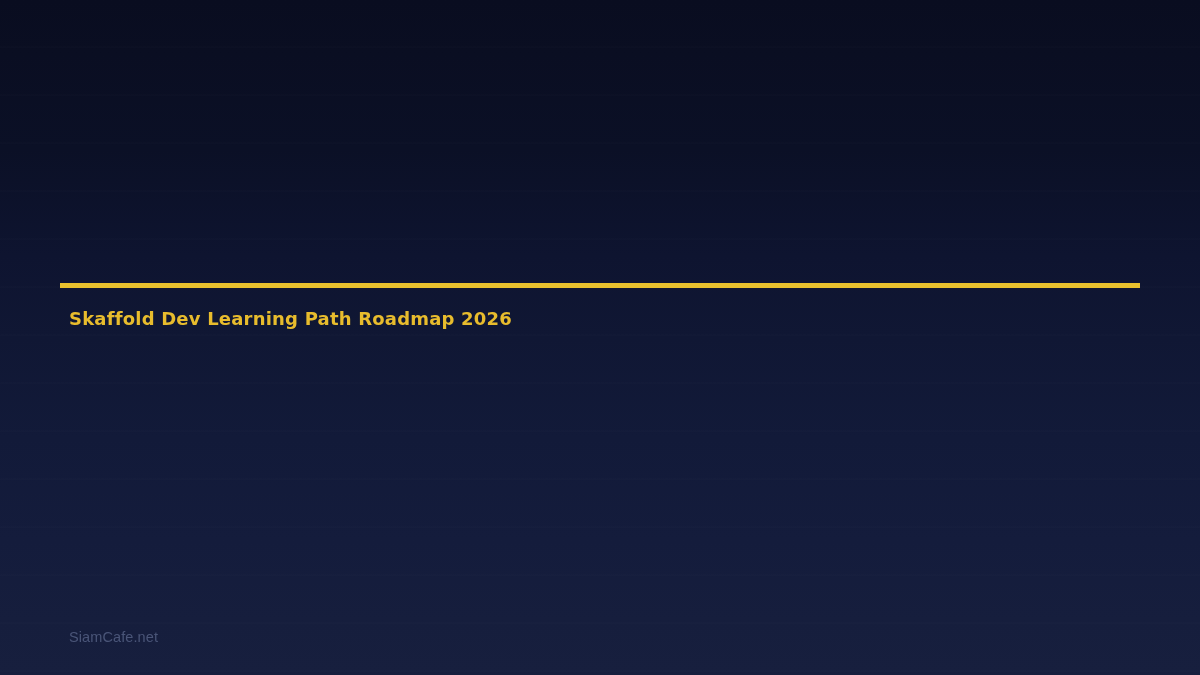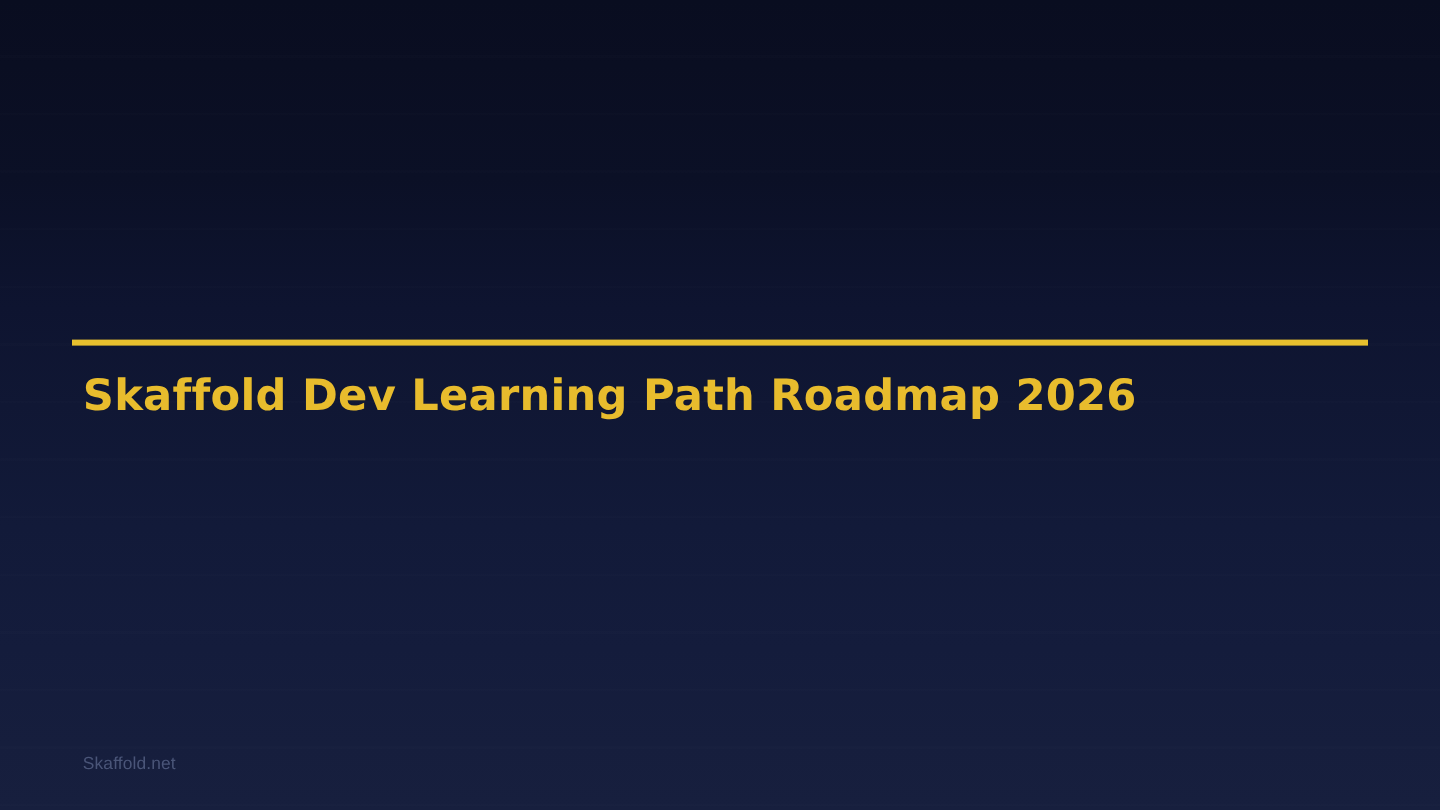--- a/index.html
+++ b/index.html
@@ -68,21 +68,21 @@
   }
 
   .slide-title {
     margin: 0;
     padding: 0;
     position: absolute;
     left: 9px;
     top: 25px;
     white-space: nowrap;
     font-family: "DejaVu Sans", sans-serif;
-    font-size: 36px;
+    font-size: 18px;
     font-weight: bold;
     letter-spacing: 0.2px;
     color: #e8bc2d;
     line-height: 1.25;
   }
 
   .footer-credit {
     position: absolute;
     left: 69px;
     top: 629px;
@@ -101,15 +101,15 @@
 
 <div class="slide">
 
   <div class="banding"></div>
 
   <div class="title-block">
     <div class="accent-rule"></div>
     <h1 class="slide-title">Skaffold Dev Learning Path Roadmap 2026</h1>
   </div>
 
-  <div class="footer-credit">Skaffold.net</div>
+  <div class="footer-credit">SiamCafe.net</div>
 
 </div>
 
 </body></html>

